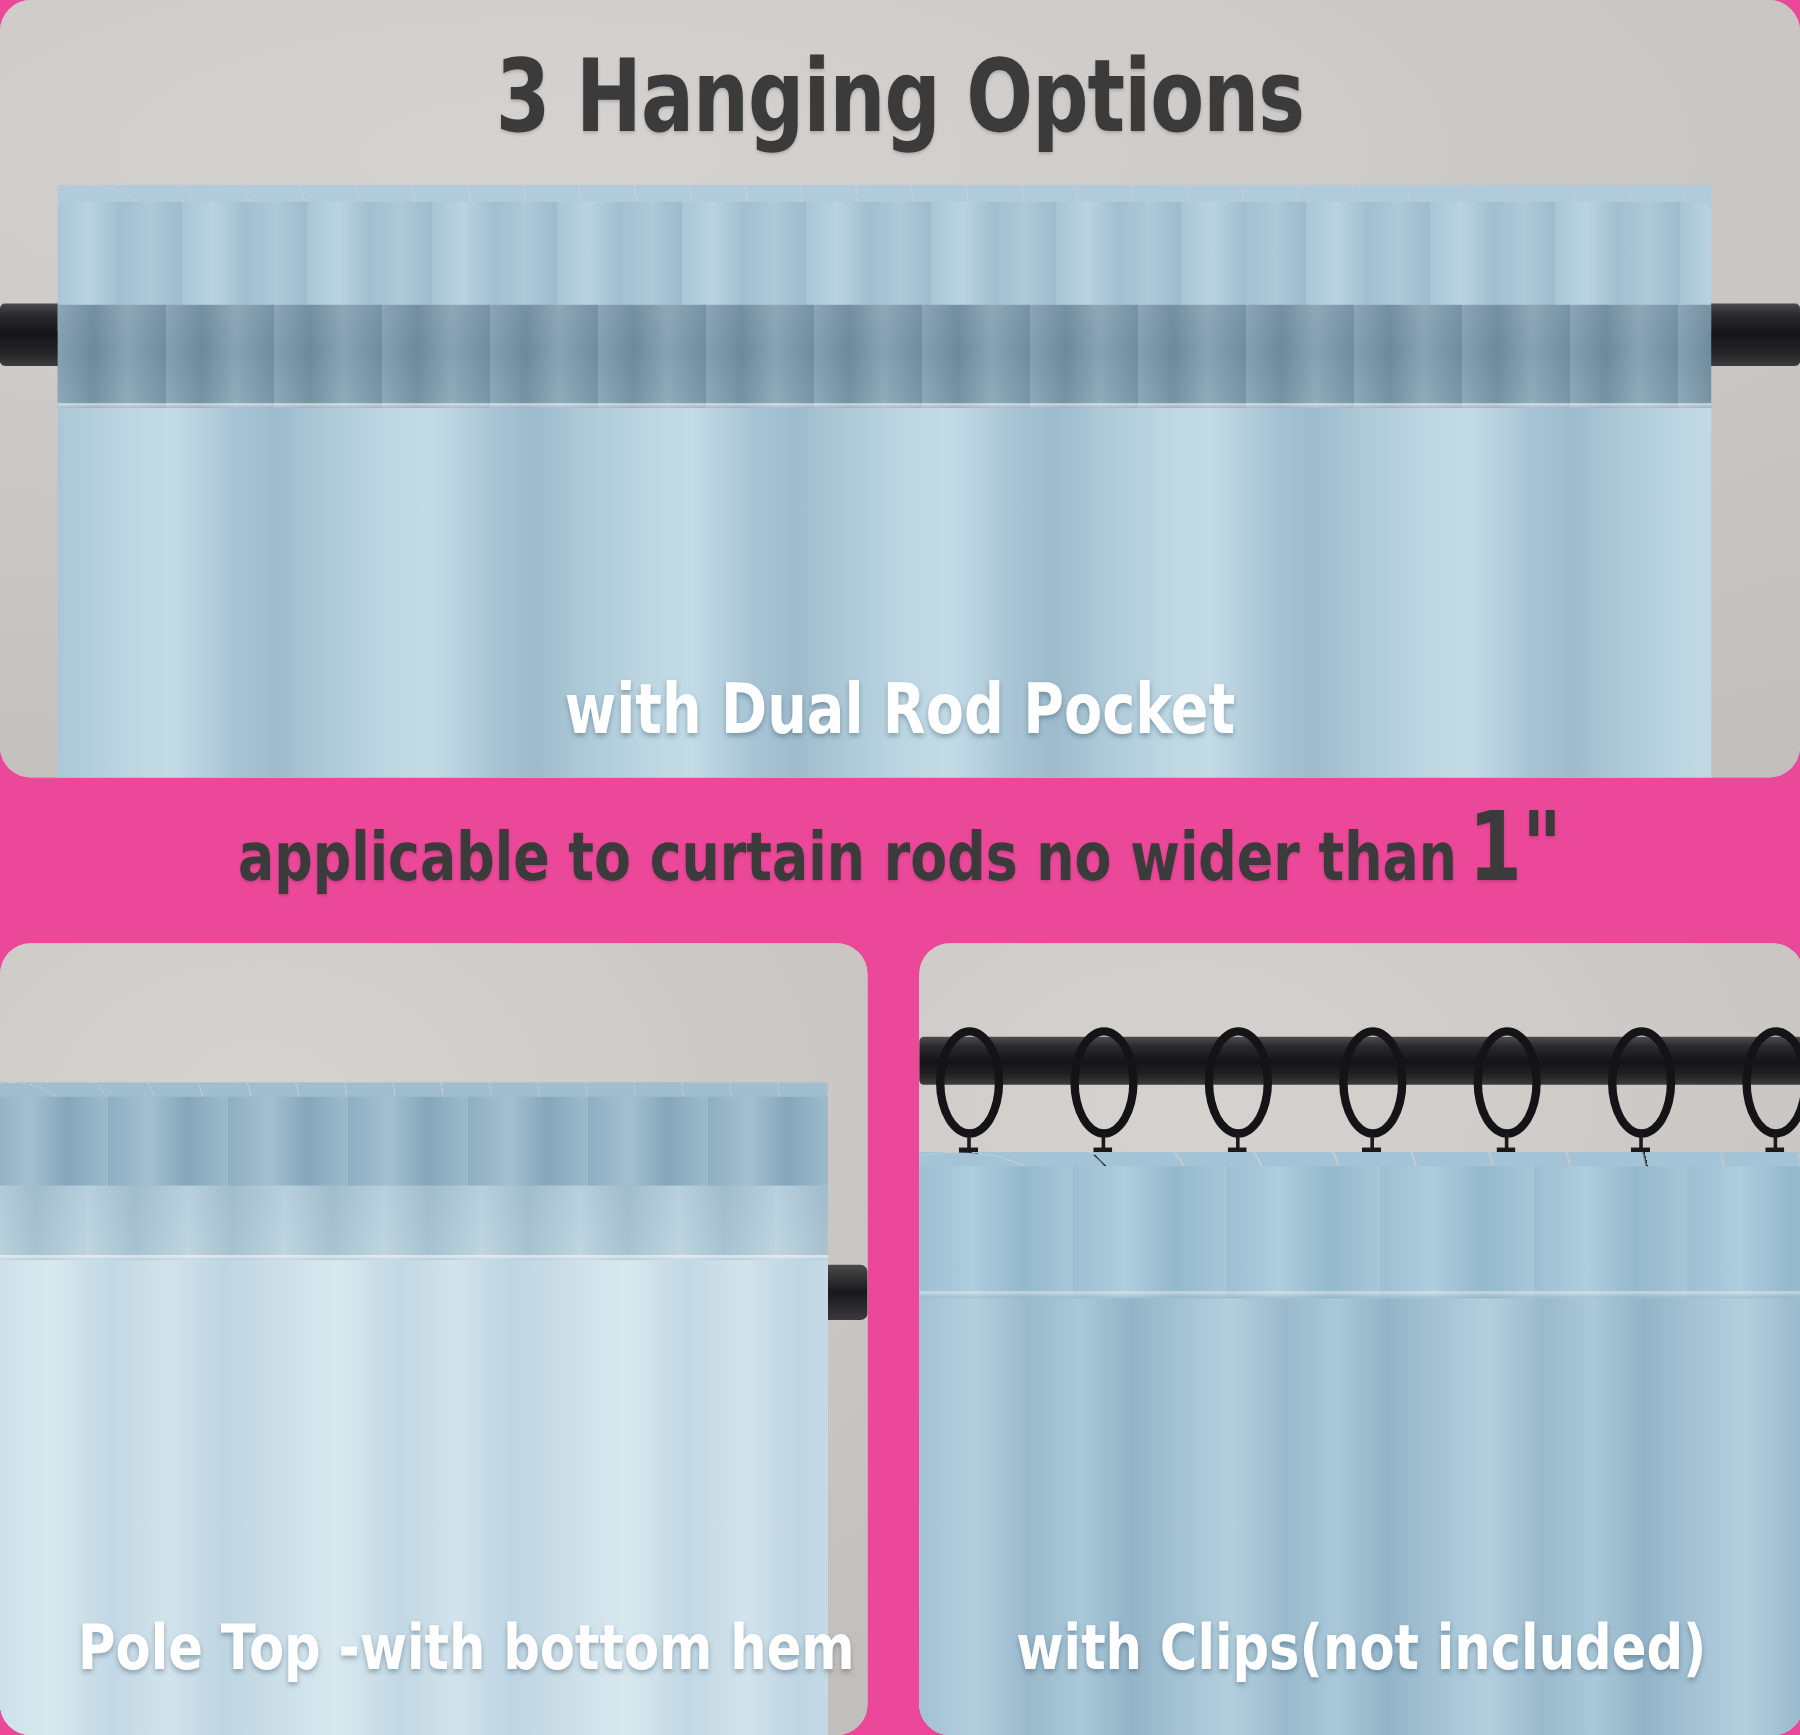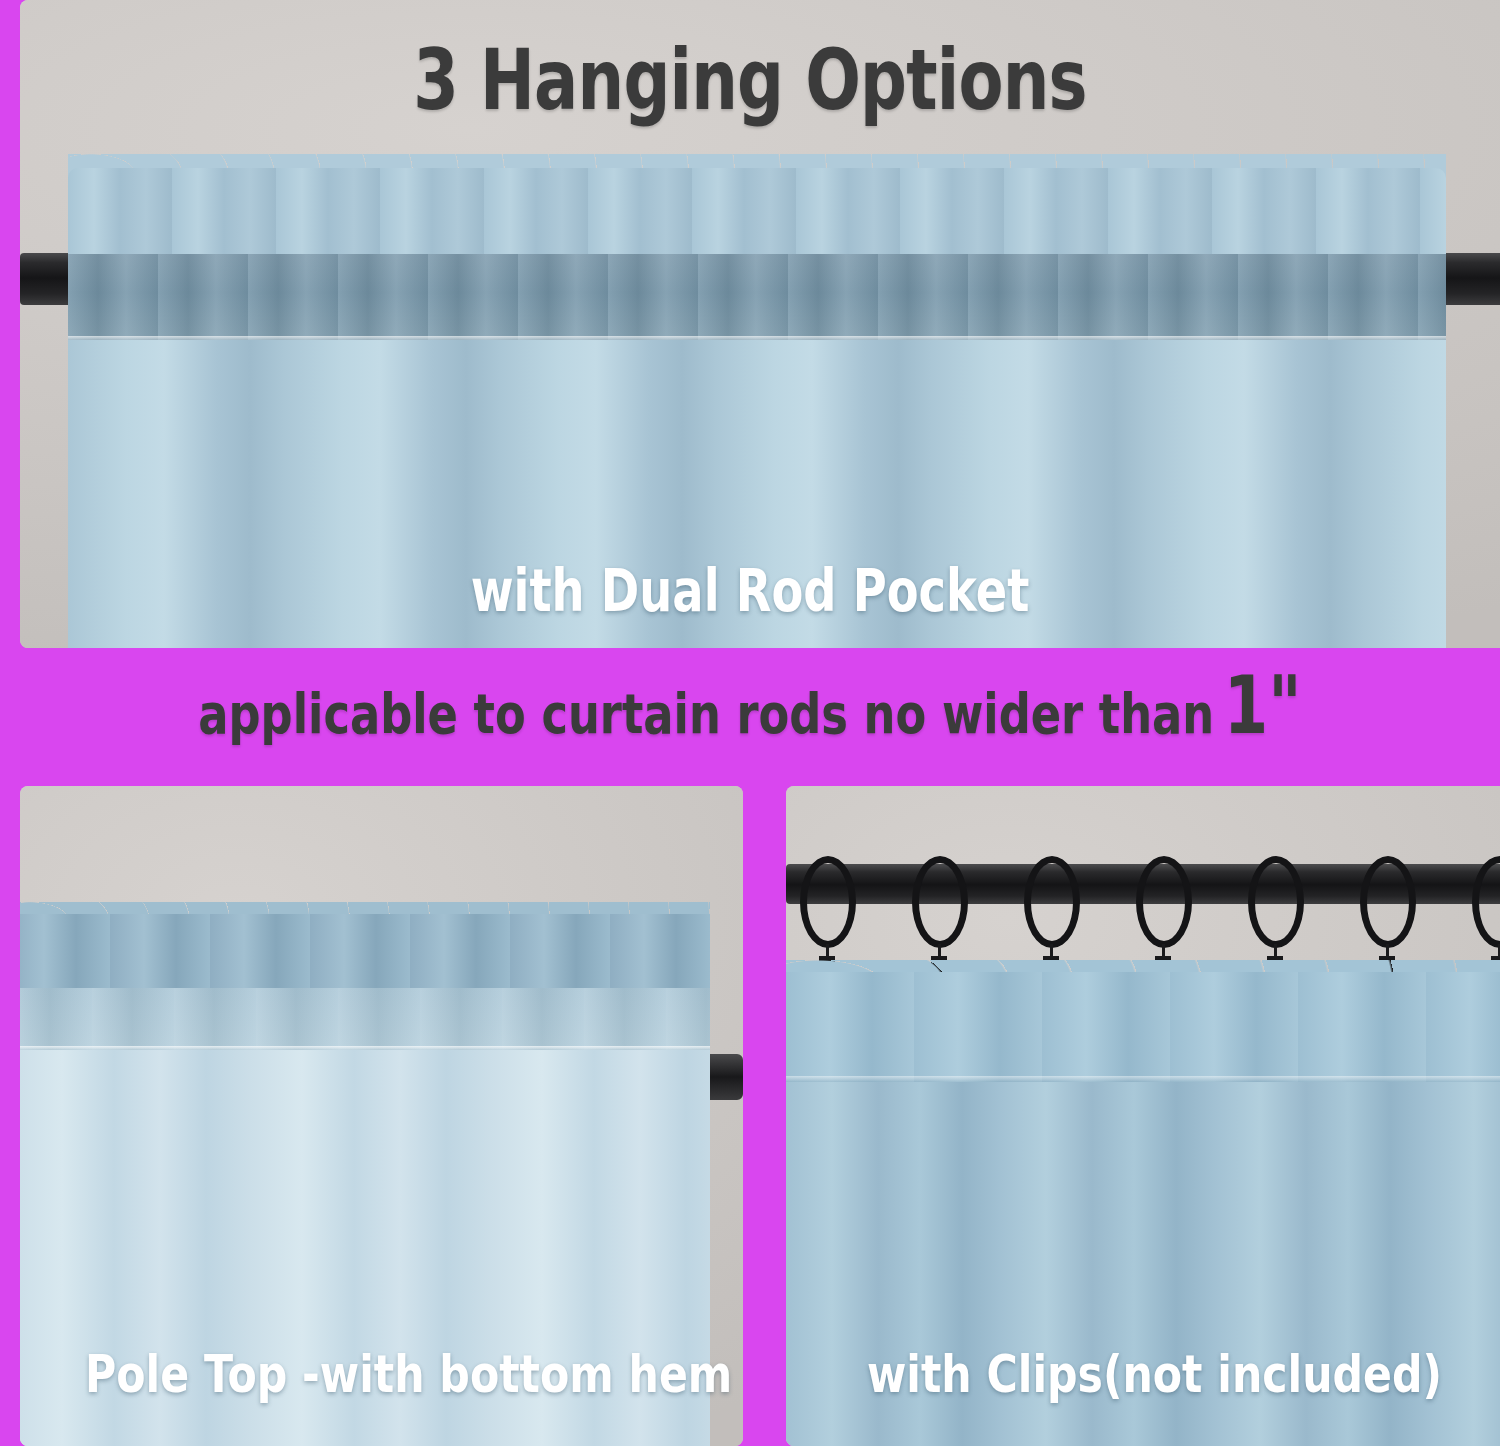--- a/index.html
+++ b/index.html
@@ -12,30 +12,29 @@
     height: 1446px;
     font-family: "Liberation Sans", sans-serif;
     overflow: hidden;
     position: relative;
   }
 
   .stage {
     position: relative;
     width: 1500px;
     height: 1446px;
-    background: #d946ef;
+    background: #ec4899;
   }
 
   
   .panel {
     position: absolute;
     overflow: hidden;
-    border-radius: 8px;
+    border-radius: 26px;
     background: #cecac7;
-    margin-left: 20px;
   }
 
   
   .wall {
     position: absolute;
     inset: 0;
     background:
       radial-gradient(ellipse 120% 90% at 30% 20%, #d6d2cf 0%, #cbc7c4 55%, #c2bebb 100%);
   }
 

